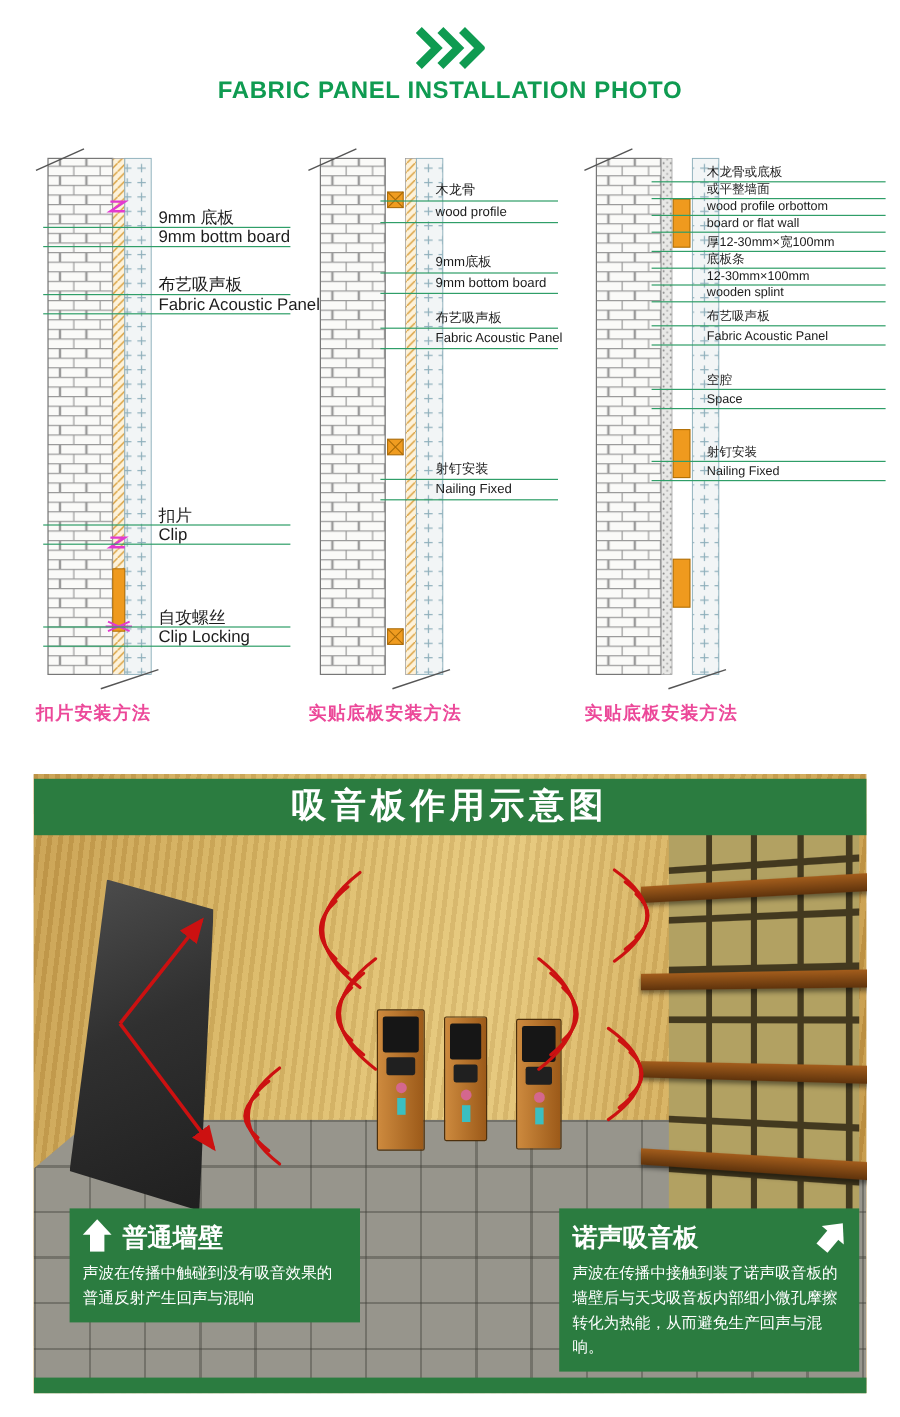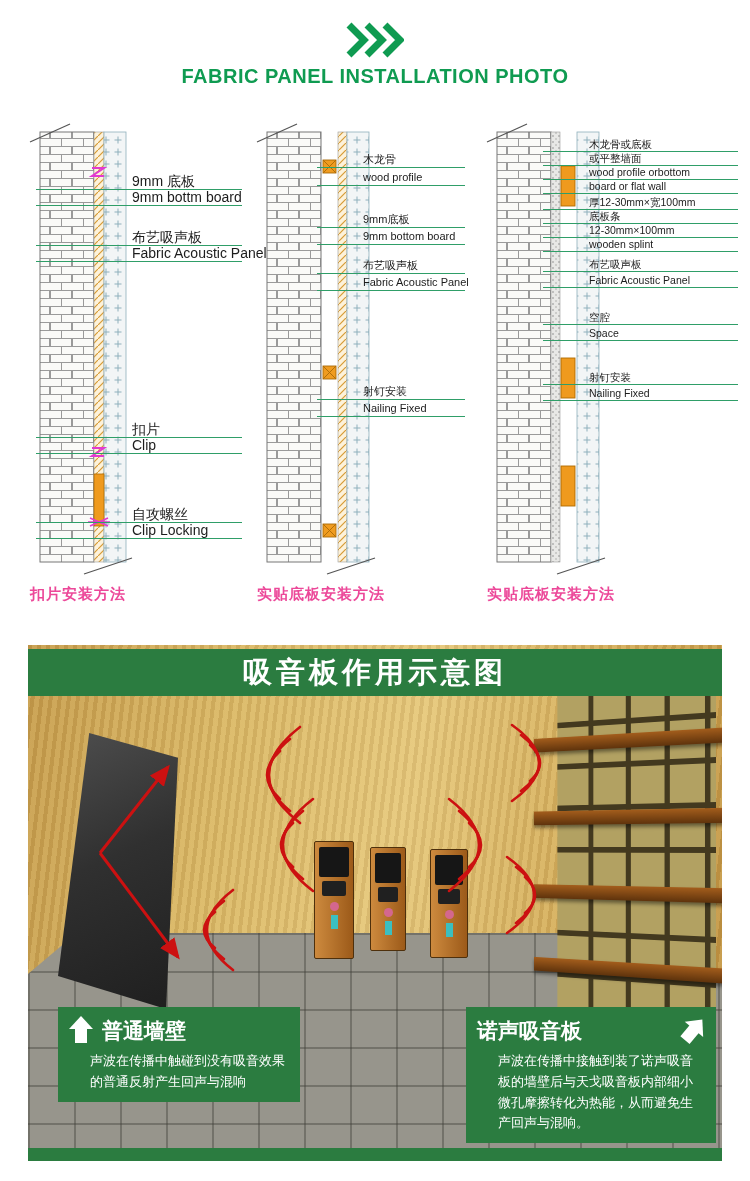--- a/index.html
+++ b/index.html
@@ -57,21 +57,21 @@
   .sp-g1{height:30px;margin:5px 4px 4px;background:#161616;border-radius:2px;}
   .sp-g2{height:15px;margin:0 7px;background:#202020;border-radius:2px;}
   .sp-dot{width:9px;height:9px;margin:6px auto 0;background:#d4678e;border-radius:50%;}
   .sp-acc{width:7px;height:14px;margin:4px auto 0;background:#3bbfc0;}
   .waves{position:absolute;left:0;top:0;z-index:4;}
   .callout{position:absolute;z-index:6;background:#2b7c40;color:#fff;padding:9px 11px;
     box-sizing:border-box;}
   .cl{left:30px;top:362px;width:242px;}
   .cr{left:438px;top:362px;width:250px;}
   .ct{display:flex;align-items:center;gap:9px;font-size:21px;font-weight:bold;}
-  .cb{margin-top:6px;font-size:13px;line-height:1.6;margin-left:21px;}
+  .cb{margin-top:6px;font-size:13px;line-height:1.6;}
   .block-arrow{position:relative;width:24px;height:29px;flex:0 0 24px;}
   .block-arrow::before{content:"";position:absolute;top:0;left:0;width:0;height:0;
     border-left:12px solid transparent;border-right:12px solid transparent;
     border-bottom:13px solid #fff;}
   .block-arrow::after{content:"";position:absolute;top:12px;left:6px;width:12px;height:15px;background:#fff;}
   .rot{transform:rotate(40deg);margin-left:auto;}
   .footer-bar{position:absolute;left:0;right:0;bottom:0;height:13px;background:#2b7c40;z-index:5;}
 </style>
 </head>
 <body>

